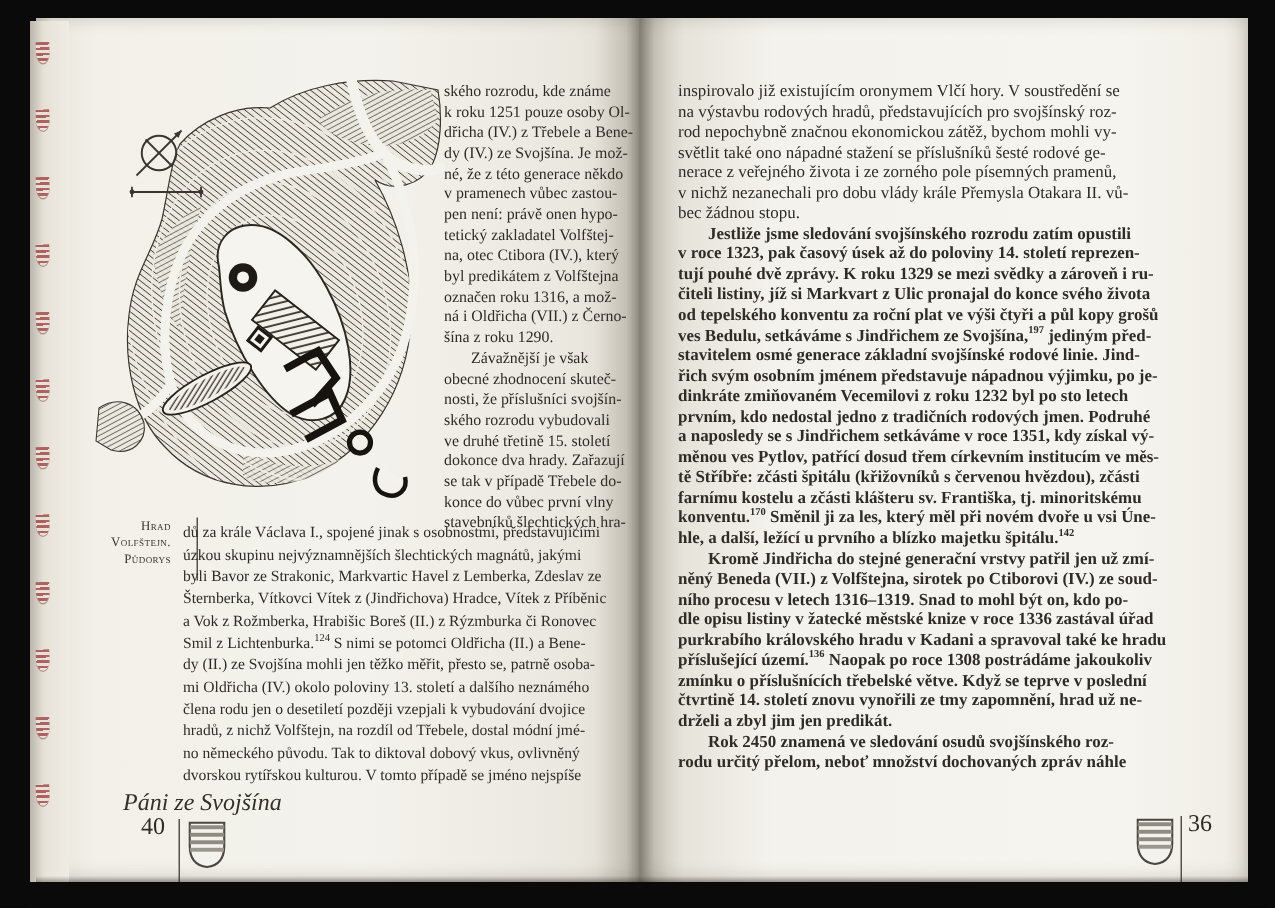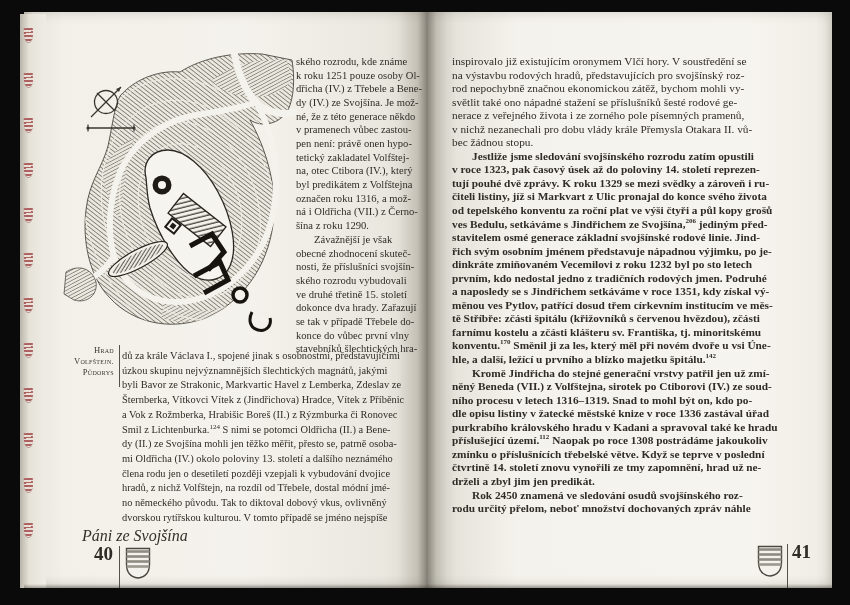--- a/index.html
+++ b/index.html
@@ -41,27 +41,27 @@
   .col-narrow{left:272px;top:43px;width:130px;font-size:10.6px;line-height:13.65px;}
   .col-narrow.p2{top:221px;text-indent:18px;}
   .full-left{left:60px;top:337px;width:318px;font-size:10.4px;line-height:14.7px;margin-left:38px;}
   .right-body{left:26px;top:43px;width:352px;font-size:11.3px;line-height:13.55px;}
   .right-body .para{white-space:pre;}
   .para.ind{text-indent:20px;font-weight:bold;}
   .caption{
     position:absolute;left:34px;top:333px;width:56px;height:42px;
     font-variant:small-caps;font-size:8.6px;line-height:11px;text-align:right;
     color:#3a362f;letter-spacing:.3px;
-    border-right:1.2px solid #55514a;padding-right:5px;
+    border-right:1.2px solid #55514a;padding-right:17px;
   }
   .illustration{position:absolute;left:38px;top:38px;width:235px;height:300px;}
   .footer-title{position:absolute;font-style:italic;font-size:16px;color:#33302a;}
   .footer-title.lt{left:58px;top:515px;}
   .footer-title.rt{right:34px;top:512px;text-align:right;width:370px;}
-  .pagenum{position:absolute;font-size:19px;color:#2f2c27;font-weight:bold;}
+  .pagenum{position:absolute;font-size:16px;color:#2f2c27;}
   .pn-left{left:70px;top:531px;}
   .pn-right{left:366px;top:529px;}
   .pn-rule{position:absolute;width:1px;background:#56524b;}
   .rule-left{left:95px;top:534px;height:52px;}
   .rule-right{left:361px;top:532px;height:52px;}
   .shield{position:absolute;width:26px;height:32px;}
   .sh-left{left:101px;top:535px;}
   .sh-right{left:331px;top:533px;}
   .frame{position:absolute;background:#0a0a0a;z-index:9;}
   .frame.top{left:0;top:0;width:850px;height:12px;}
@@ -253,49 +253,49 @@
 rod nepochybně značnou ekonomickou zátěž, bychom mohli vy-
 světlit také ono nápadné stažení se příslušníků šesté rodové ge-
 nerace z veřejného života i ze zorného pole písemných pramenů,
 v nichž nezanechali pro dobu vlády krále Přemysla Otakara II. vů-
 bec žádnou stopu.</div>
     <div class="para ind">Jestliže jsme sledování svojšínského rozrodu zatím opustili
 v roce 1323, pak časový úsek až do poloviny 14. století reprezen-
 tují pouhé dvě zprávy. K roku 1329 se mezi svědky a zároveň i ru-
 čiteli listiny, jíž si Markvart z Ulic pronajal do konce svého života
 od tepelského konventu za roční plat ve výši čtyři a půl kopy grošů
-ves Bedulu, setkáváme s Jindřichem ze Svojšína,<sup>206</sup> jediným před-
+ves Bedulu, setkáváme s Jindřichem ze Svojšína,<sup>197</sup> jediným před-
 stavitelem osmé generace základní svojšínské rodové linie. Jind-
 řich svým osobním jménem představuje nápadnou výjimku, po je-
 dinkráte zmiňovaném Vecemilovi z roku 1232 byl po sto letech
 prvním, kdo nedostal jedno z tradičních rodových jmen. Podruhé
 a naposledy se s Jindřichem setkáváme v roce 1351, kdy získal vý-
 měnou ves Pytlov, patřící dosud třem církevním institucím ve měs-
 tě Stříbře: zčásti špitálu (křižovníků s červenou hvězdou), zčásti
 farnímu kostelu a zčásti klášteru sv. Františka, tj. minoritskému
 konventu.<sup>170</sup> Směnil ji za les, který měl při novém dvoře u vsi Úne-
 hle, a další, ležící u prvního a blízko majetku špitálu.<sup>142</sup></div>
     <div class="para ind">Kromě Jindřicha do stejné generační vrstvy patřil jen už zmí-
 něný Beneda (VII.) z Volfštejna, sirotek po Ctiborovi (IV.) ze soud-
 ního procesu v letech 1316–1319. Snad to mohl být on, kdo po-
 dle opisu listiny v žatecké městské knize v roce 1336 zastával úřad
 purkrabího královského hradu v Kadani a spravoval také ke hradu
-příslušející území.<sup>112</sup> Naopak po roce 1308 postrádáme jakoukoliv
+příslušející území.<sup>136</sup> Naopak po roce 1308 postrádáme jakoukoliv
 zmínku o příslušnících třebelské větve. Když se teprve v poslední
 čtvrtině 14. století znovu vynořili ze tmy zapomnění, hrad už ne-
 drželi a zbyl jim jen predikát.</div>
     <div class="para ind">Rok 2450 znamená ve sledování osudů svojšínského roz-
 rodu určitý přelom, neboť množství dochovaných zpráv náhle</div>
   </div>
 
   <svg class="shield sh-right" viewBox="0 0 26 32">
       <use href="#shieldSym"></use>
     </svg>
   <div class="pn-rule rule-right"></div>
-  <div class="pagenum pn-right">41</div>
+  <div class="pagenum pn-right">36</div>
 </div>
 
 <div class="gutter"></div>
 <div class="bottom-seam"></div>
 <div class="frame top"></div>
 <div class="frame bottom"></div>
 <div class="frame left"></div>
 <div class="frame right"></div>
 
 </body></html>

